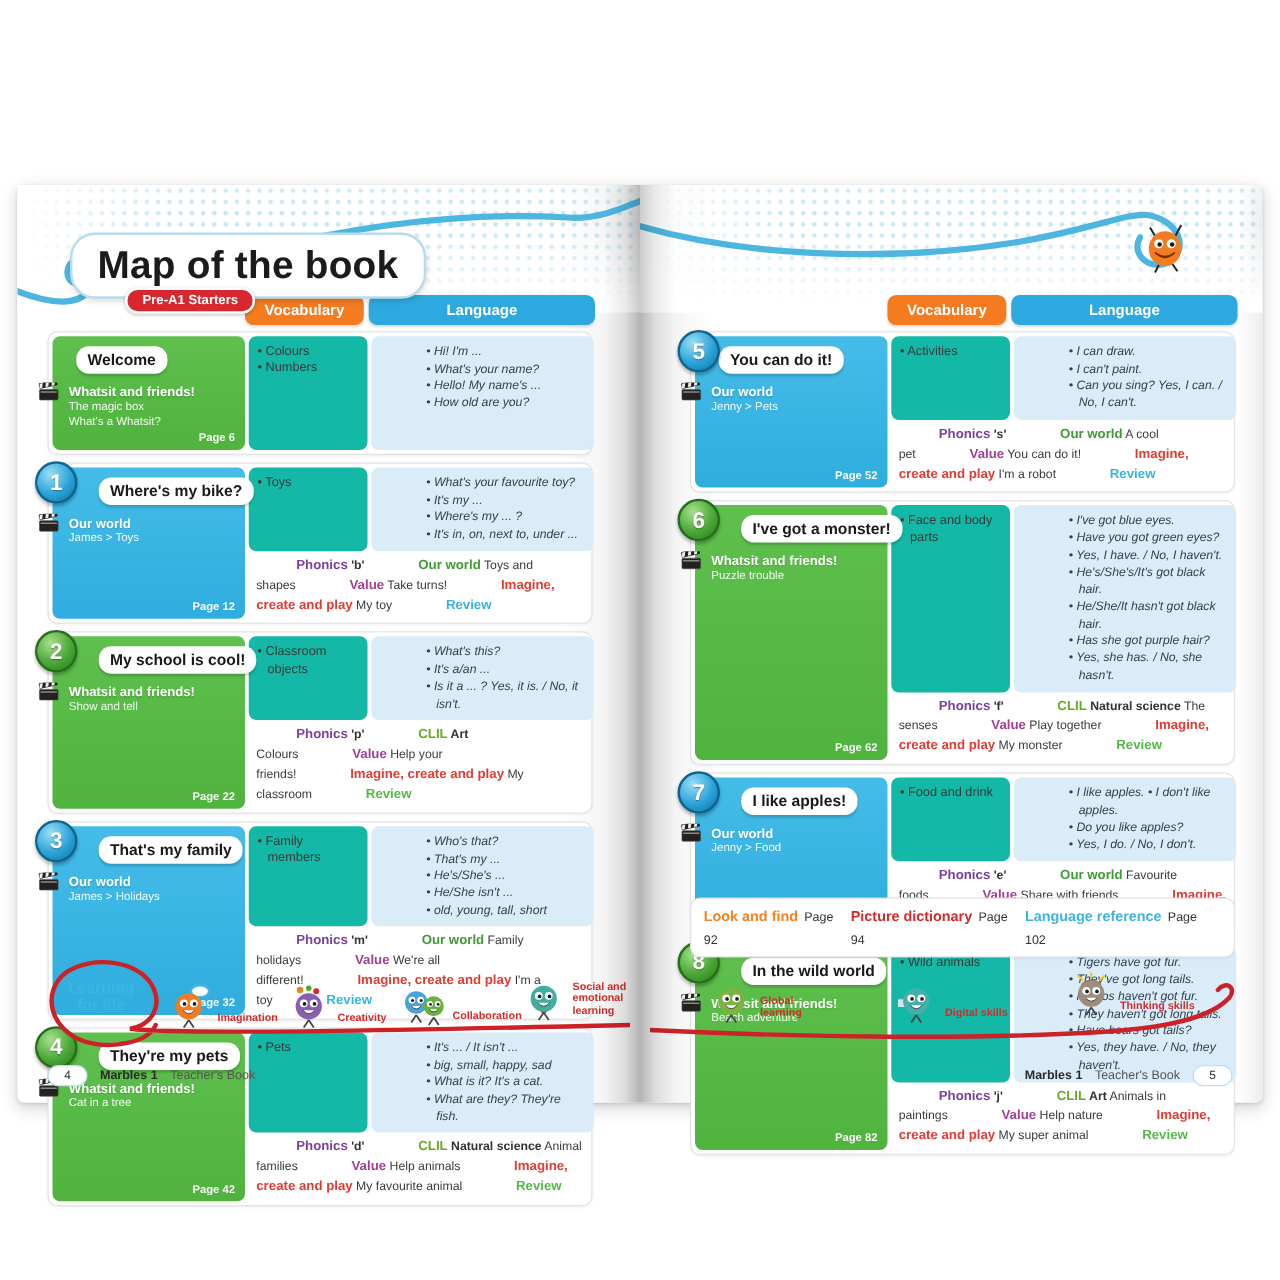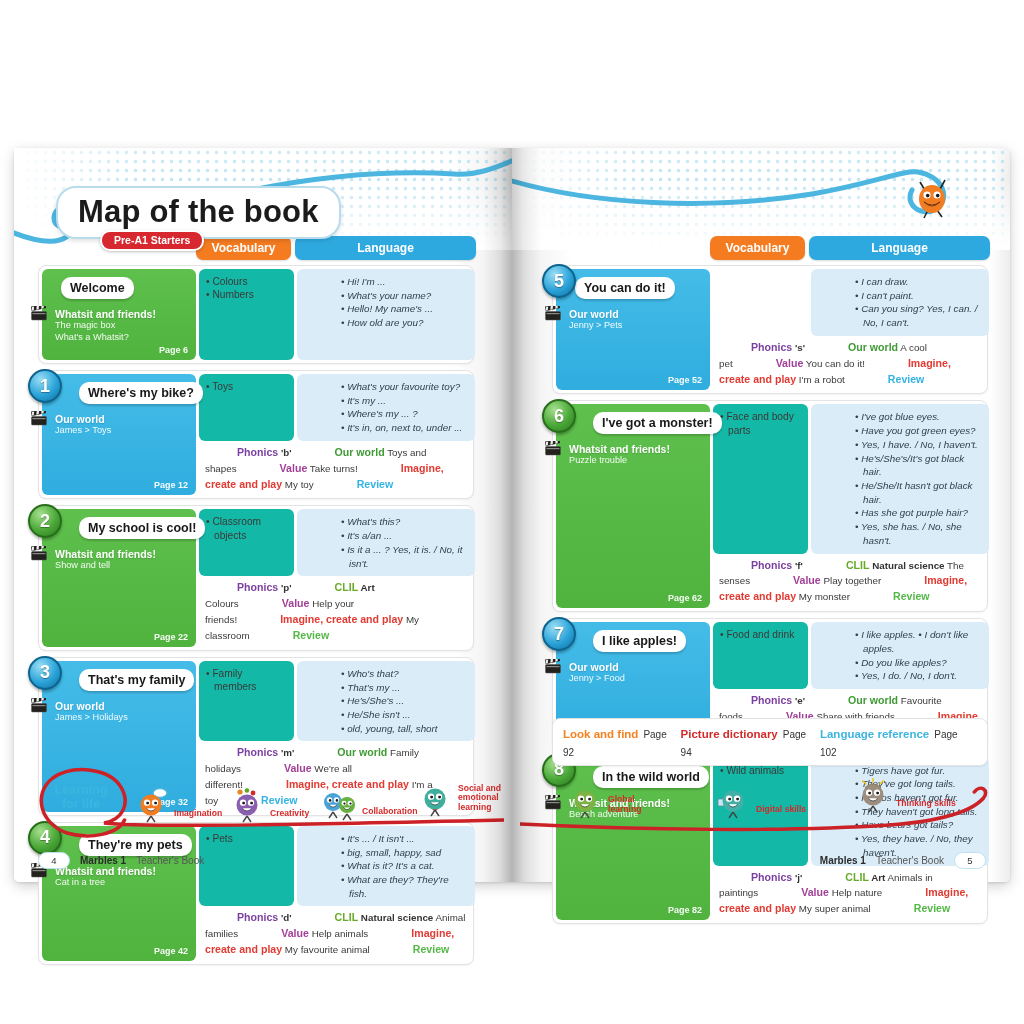--- a/index.html
+++ b/index.html
@@ -378,20 +378,23 @@
                         <rect x="0.5" y="0.5" width="15" height="4.6" rx="0.8" fill="#23221f"></rect>
                         <rect x="2" y="1" width="2.4" height="3.6" fill="#eee" transform="skewX(-18)"></rect>
                         <rect x="7" y="1" width="2.4" height="3.6" fill="#eee" transform="skewX(-18)"></rect>
                         <rect x="12" y="1" width="2.4" height="3.6" fill="#eee" transform="skewX(-18)"></rect>
                       </g>
                       <rect x="1.5" y="7" width="13" height="1.2" fill="#8a8a8a"></rect>
                     </svg></span>
                   <div class="strand-label">Our world</div>
                   <div class="strand-sub">Jenny &gt; Pets</div>
                 </div><div class="page-ref">Page 52</div></div>
+              <div class="cell cell-vocab">
+                <div class="li">• Activities</div>
+              </div>
               <div class="cell cell-lang">
                 <div class="li">• I can draw.</div>
                 <div class="li">• I can't paint.</div>
                 <div class="li">• Can you sing? Yes, I can. / No, I can't.</div>
               </div>
               <div class="extras"><span class="seg"><span class="kw kw-phonics">Phonics</span><span class="kw-sub"> 's'</span></span><span class="seg"><span class="kw kw-world">Our world</span><span> A cool pet</span></span><span class="seg"><span class="kw kw-value">Value</span><span> You can do it!</span></span><span class="seg"><span class="kw kw-icp">Imagine, create and play</span><span> I'm a robot</span></span><span class="seg"><span class="kw kw-review-blue">Review</span></span></div>
             </div>
             <div class="row">
               <div class="unitbox theme-green"><div class="badge badge-green">6</div><div class="unit-title">I've got a monster!</div><div class="strand">
                   <span class="clapper"><svg width="17" height="15" viewBox="0 0 17 15">

